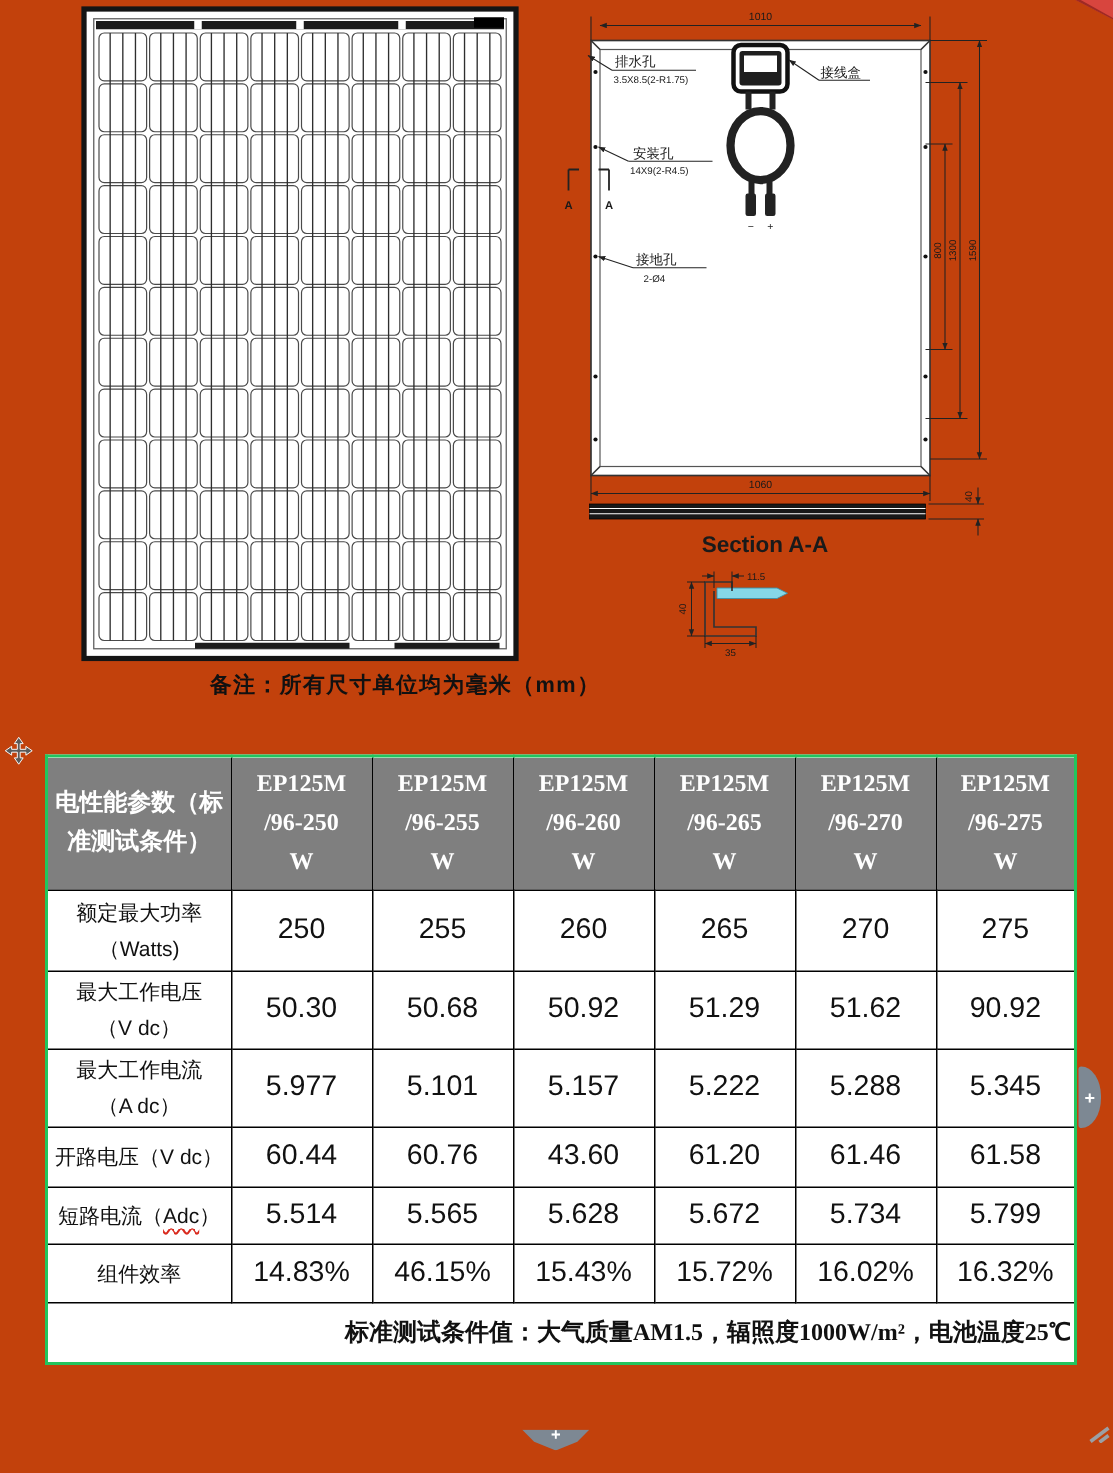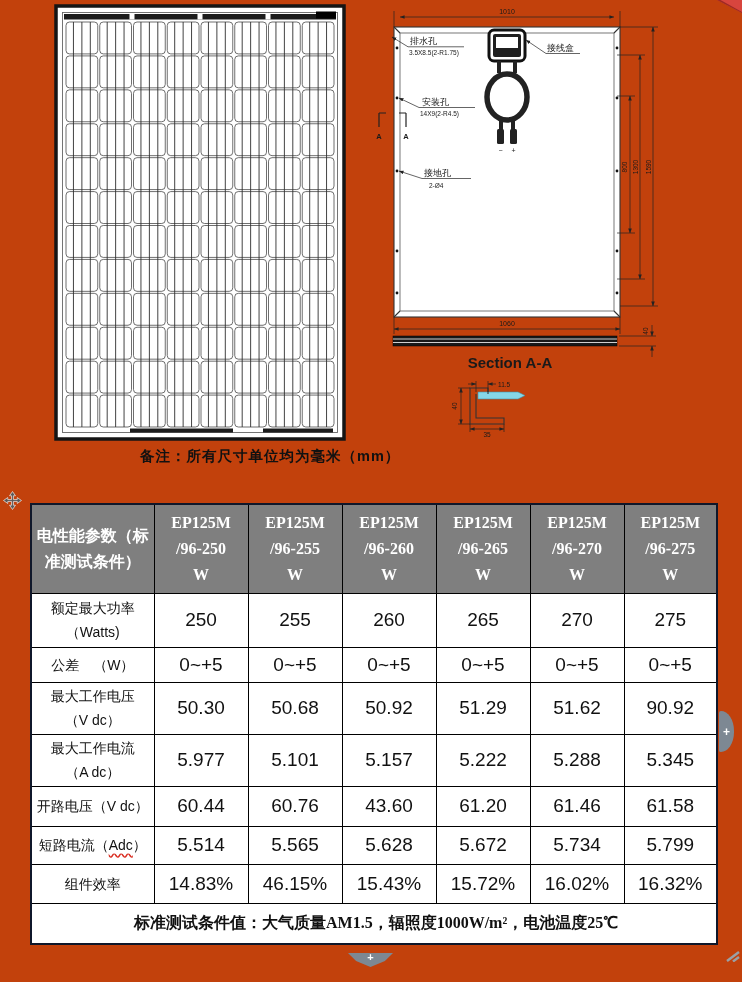--- a/index.html
+++ b/index.html
@@ -3,27 +3,27 @@
 <meta charset="utf-8">
 <style>
   html,body{margin:0;padding:0;background:#e8e8e8;}
   .page{position:relative;width:742px;height:982px;background:#c2410c;overflow:hidden;
         font-family:"Liberation Sans",sans-serif;color:#111;}
   svg text{font-family:"Liberation Sans",sans-serif;fill:#1a1a1a;}
   .note{position:absolute;left:140px;top:447px;width:360px;text-align:left;
         font-size:14.5px;font-weight:bold;letter-spacing:1px;}
   
   #spec{position:absolute;left:30px;top:503px;width:685px;border-collapse:collapse;
-        table-layout:fixed;background:#fff;border:2px solid #0f172a;}
+        table-layout:fixed;background:#fff;border:2px solid #22c55e;}
   #spec th,#spec td{border:1px solid #000;padding:0 2px;overflow:hidden;}
   #spec thead th{background:#7f7f7f;color:#fff;font-family:"Liberation Serif",serif;
         font-weight:bold;font-size:16px;line-height:26px;text-align:center;vertical-align:middle;}
   #spec td{font-size:19px;text-align:center;vertical-align:middle;}
   #spec td.label{font-size:14px;line-height:24px;}
-  #spec td.tfoot{text-align:center;font-weight:bold;font-size:16px;
+  #spec td.tfoot{text-align:right;font-weight:bold;font-size:16px;
         font-family:"Liberation Serif",serif;padding-left:6px;}
   .sq{text-decoration-line:underline;text-decoration-style:wavy;
       text-decoration-color:#d92b1f;text-underline-offset:3px;margin-top:17px;}
   
   .move-handle{position:absolute;left:3px;top:491px;width:19px;height:19px;cursor:move;}
   .side-tab{position:absolute;left:719px;top:711px;width:15px;height:41px;background:#7d8893;
       border-radius:2px 14px 14px 2px / 2px 21px 21px 2px;color:#fff;font-weight:bold;
       font-size:12px;display:flex;align-items:center;justify-content:center;cursor:pointer;}
   .bottom-tab{position:absolute;left:348px;top:953px;width:45px;height:14px;background:#7d8893;
       clip-path:polygon(0 0,100% 0,82% 58%,50% 100%,18% 58%);color:#fff;font-weight:bold;
@@ -365,29 +365,20 @@
             <div>额定最大功率</div>
             <div>（Watts)</div>
           </td>
           <td>250</td>
           <td>255</td>
           <td>260</td>
           <td>265</td>
           <td>270</td>
           <td>275</td>
         </tr>
-        <tr style="height: 35px;">
-          <td class="label">公差　（W）</td>
-          <td>0~+5</td>
-          <td>0~+5</td>
-          <td>0~+5</td>
-          <td>0~+5</td>
-          <td>0~+5</td>
-          <td>0~+5</td>
-        </tr>
         <tr style="height: 52px;">
           <td class="label">
             <div>最大工作电压</div>
             <div>（V dc）</div>
           </td>
           <td>50.30</td>
           <td>50.68</td>
           <td>50.92</td>
           <td>51.29</td>
           <td>51.62</td>

